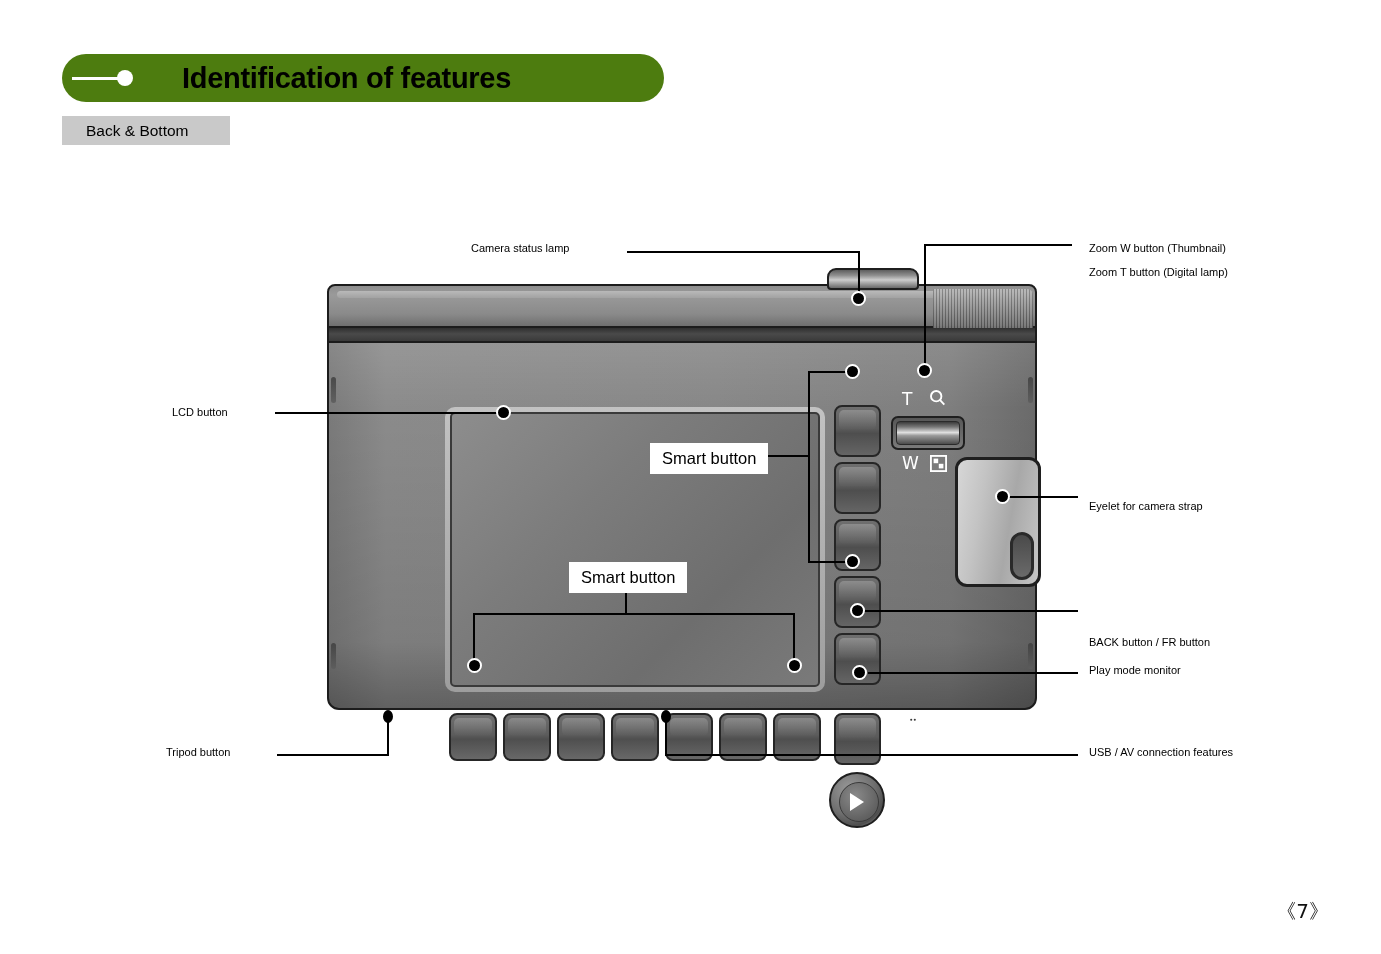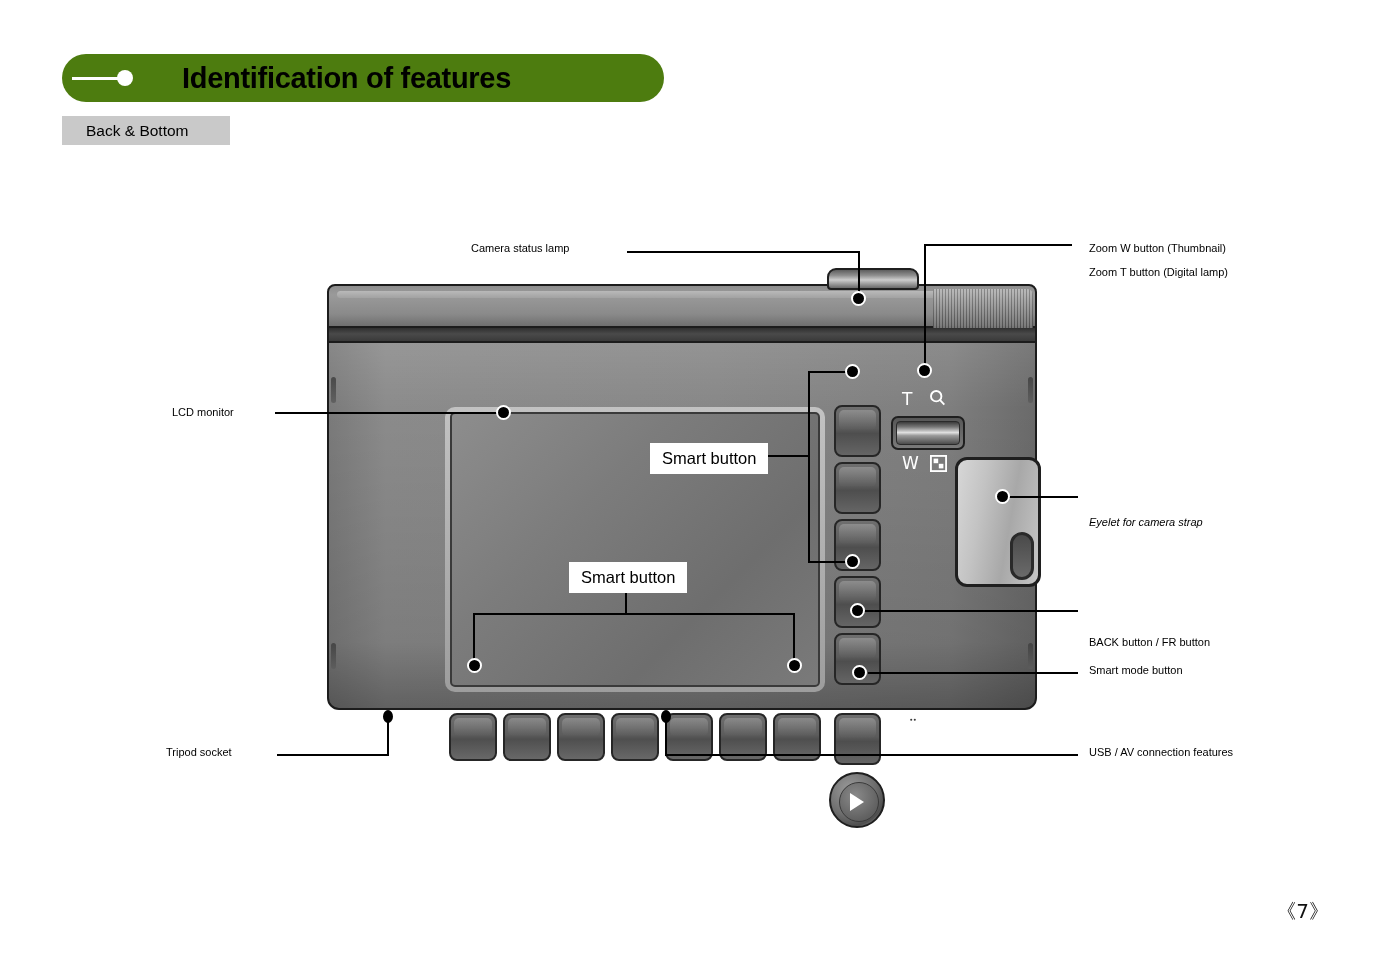--- a/index.html
+++ b/index.html
@@ -394,54 +394,54 @@
   <div class="callout" style="left:471px; top:242px;">Camera status lamp</div>
 
   <div class="ln lnv" style="left:924px; top:244px; height:126px;"></div>
   <div class="ln lnh" style="left:924px; top:244px; width:148px;"></div>
   <div class="dot-ring" style="left:917px; top:363px;"></div>
   <div class="callout" style="left:1089px; top:242px;">Zoom W button (Thumbnail)</div>
   <div class="callout" style="left:1089px; top:266px;">Zoom T button (Digital lamp)</div>
 
   <div class="ln lnh" style="left:275px; top:412px; width:228px;"></div>
   <div class="dot-ring" style="left:496px; top:405px;"></div>
-  <div class="callout" style="left:172px; top:406px;">LCD monitor</div>
+  <div class="callout" style="left:172px; top:406px;">LCD button</div>
 
   <div class="ln lnh" style="left:764px; top:455px; width:46px;"></div>
   <div class="ln lnv" style="left:808px; top:371px; height:192px;"></div>
   <div class="ln lnh" style="left:808px; top:371px; width:45px;"></div>
   <div class="ln lnh" style="left:808px; top:561px; width:45px;"></div>
   <div class="dot-ring" style="left:845px; top:364px;"></div>
   <div class="dot-ring" style="left:845px; top:554px;"></div>
   <div class="callout-box" style="left:650px; top:443px;">Smart button</div>
 
   <div class="ln lnv" style="left:625px; top:589px; height:26px;"></div>
   <div class="ln lnh" style="left:473px; top:613px; width:322px;"></div>
   <div class="ln lnv" style="left:473px; top:613px; height:52px;"></div>
   <div class="ln lnv" style="left:793px; top:613px; height:52px;"></div>
   <div class="dot-ring" style="left:467px; top:658px;"></div>
   <div class="dot-ring" style="left:787px; top:658px;"></div>
   <div class="callout-box" style="left:569px; top:562px;">Smart button</div>
 
   <div class="ln lnh" style="left:1006px; top:496px; width:72px;"></div>
   <div class="dot-ring" style="left:995px; top:489px;"></div>
-  <div class="callout" style="left:1089px; top:516px;font-style:italic;">Eyelet for camera strap</div>
+  <div class="callout" style="left:1089px; top:500px;">Eyelet for camera strap</div>
 
   <div class="ln lnh" style="left:863px; top:610px; width:215px;"></div>
   <div class="dot-ring" style="left:850px; top:603px;"></div>
   <div class="callout" style="left:1089px; top:636px;">BACK button / FR button</div>
 
   <div class="ln lnh" style="left:868px; top:672px; width:210px;"></div>
   <div class="dot-ring" style="left:852px; top:665px;"></div>
-  <div class="callout" style="left:1089px; top:664px;">Smart mode button</div>
+  <div class="callout" style="left:1089px; top:664px;">Play mode monitor</div>
 
   <div class="dot-solid" style="left:383px; top:710px;"></div>
   <div class="ln lnv" style="left:387px; top:716px; height:40px;"></div>
   <div class="ln lnh" style="left:277px; top:754px; width:112px;"></div>
-  <div class="callout" style="left:166px; top:746px;">Tripod socket</div>
+  <div class="callout" style="left:166px; top:746px;">Tripod button</div>
 
   <div class="dot-solid" style="left:661px; top:710px;"></div>
   <div class="ln lnv" style="left:665px; top:716px; height:40px;"></div>
   <div class="ln lnh" style="left:665px; top:754px; width:413px;"></div>
   <div class="callout" style="left:1089px; top:746px;">USB / AV connection features</div>
 
 </div>
 
 <div id="page-number">《7》</div>
 

